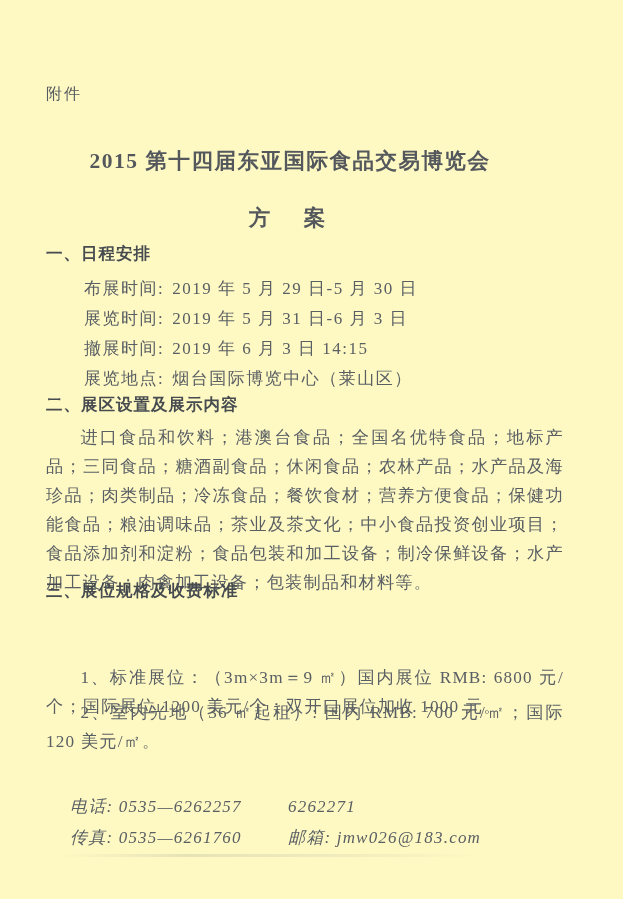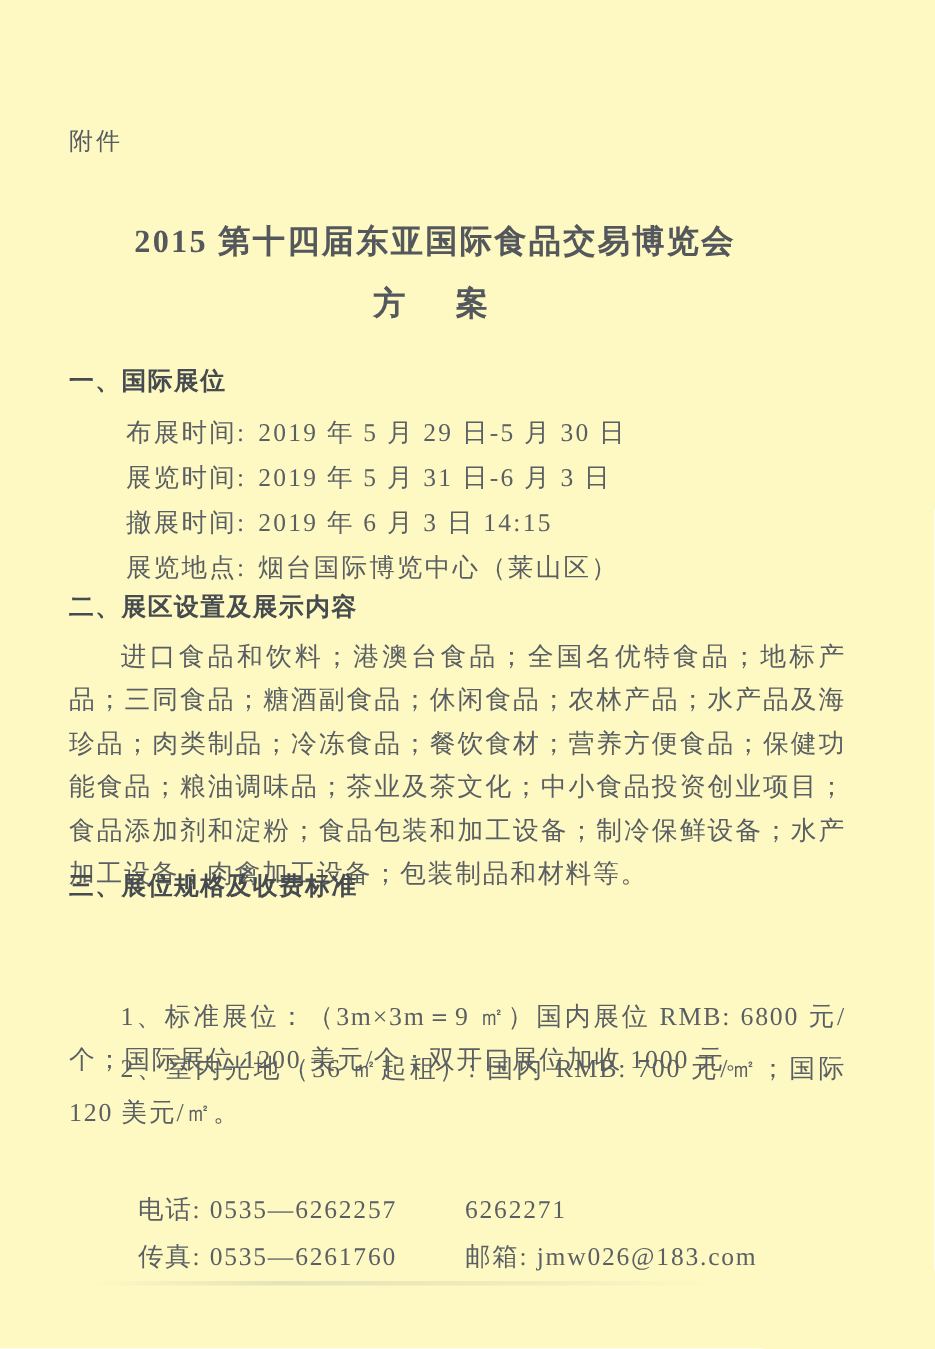--- a/index.html
+++ b/index.html
@@ -46,21 +46,21 @@
   .title-line1 {
     display: block;
     font-size: 21.5px;
     letter-spacing: 1.5px;
     white-space: nowrap;
   }
   .title-line2 {
     display: block;
     font-size: 21.5px;
     letter-spacing: 6px;
-    margin-top: 12px;
+    margin-top: 28px;
   }
   .sec-heading {
     position: absolute;
     left: 46px;
     font-family: "Liberation Sans", "DejaVu Sans", sans-serif;
     font-weight: bold;
     font-size: 16.5px;
     letter-spacing: 1px;
     color: #464b50;
     white-space: nowrap;
@@ -92,46 +92,47 @@
     text-align: justify;
     text-indent: 2em;
     color: #5a5f64;
   }
   .exhibit-para { top: 423px; }
   .pricing-para1 { top: 663px; }
   .pricing-para2 { top: 698px; }
 
   .contacts {
     position: absolute;
-    left: 92px;
+    left: 70px;
     top: 791px;
     font-size: 17px;
     letter-spacing: 1.2px;
     line-height: 31px;
     color: #5a5f64;
+    font-style: italic;
   }
   .contact-row { white-space: nowrap; }
   .contact-col1 {
     display: inline-block;
     min-width: 218px;
   }
 </style>
 </head>
 <body>
 
 <div class="page">
 
   <div class="attachment">附件</div>
 
   <div class="title-block">
     <span class="title-line1">2015 第十四届东亚国际食品交易博览会</span>
     <span class="title-line2">方　案</span>
   </div>
 
-  <div class="sec-heading sec1-heading">一、国际展位</div>
+  <div class="sec-heading sec1-heading">一、日程安排</div>
 
   <div class="schedule">
     <div class="schedule-row">
       <span class="schedule-label">布展时间:</span><span>2019 年 5 月 29 日-5 月 30 日</span>
     </div>
     <div class="schedule-row">
       <span class="schedule-label">展览时间:</span><span>2019 年 5 月 31 日-6 月 3 日</span>
     </div>
     <div class="schedule-row">
       <span class="schedule-label">撤展时间:</span><span>2019 年 6 月 3 日 14:15</span>

